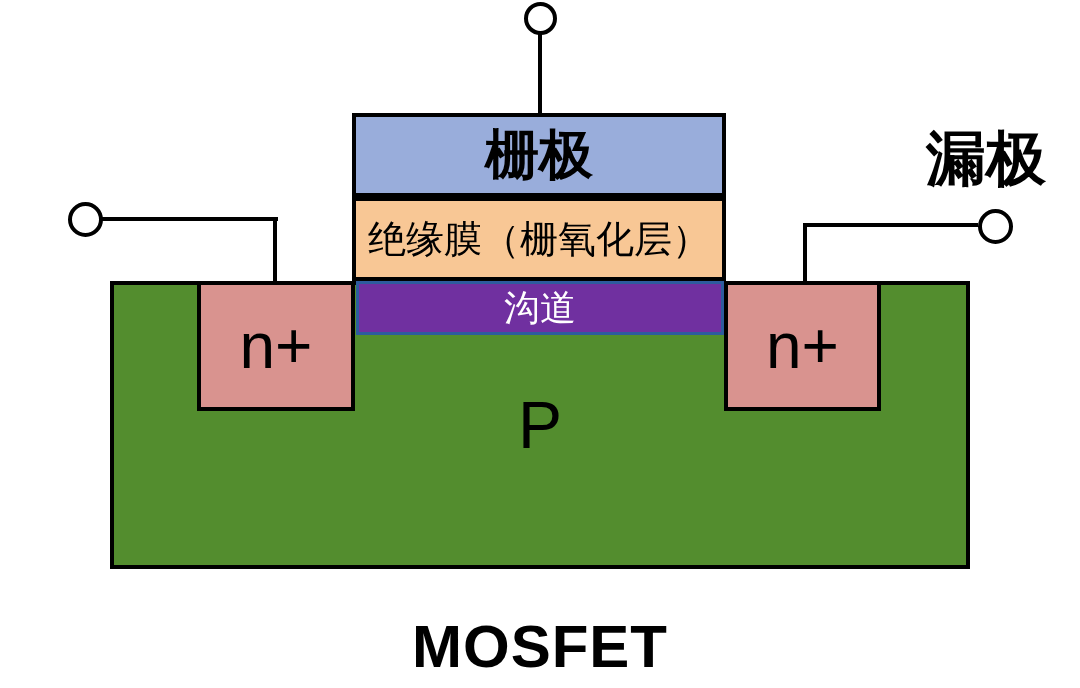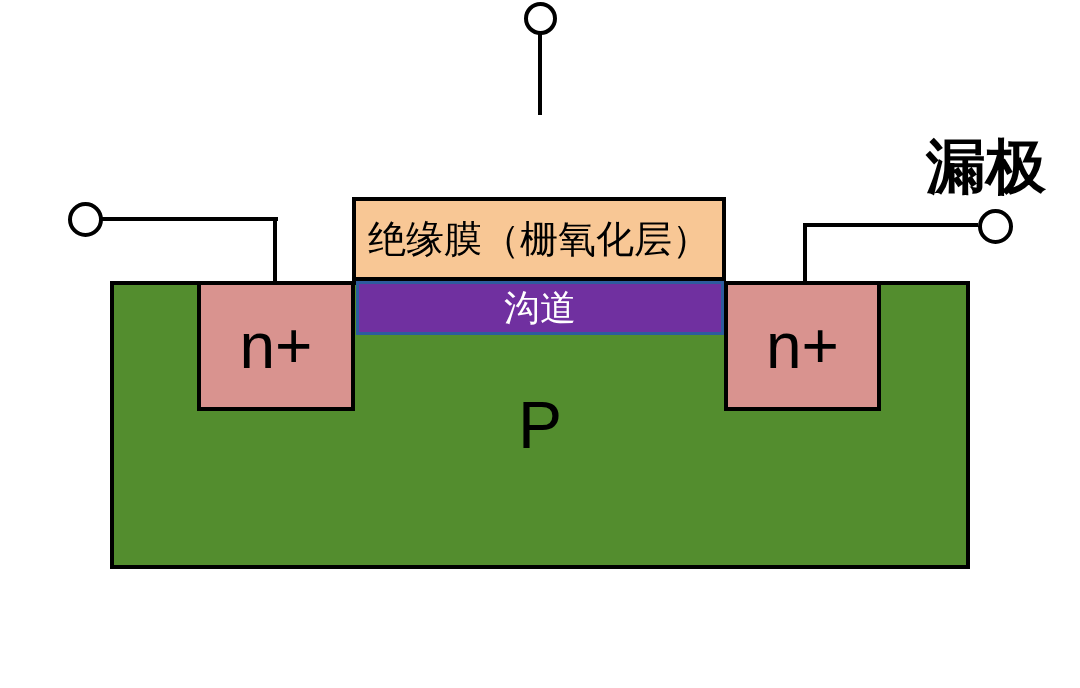--- a/index.html
+++ b/index.html
@@ -74,21 +74,21 @@
     color: #000000;
   }
   .electrode-lbl {
     position: absolute;
     font-size: 60px;
     font-weight: bold;
     color: #000000;
     line-height: 1.1;
   }
   #source-label { left: 14px;  top: 126px; }
-  #drain-label  { left: 926px; top: 134px; }
+  #drain-label  { left: 926px; top: 126px; }
   .title {
     position: absolute;
     left: 0;
     top: 612px;
     width: 100%;
     text-align: center;
     font-size: 60px;
     font-weight: bold;
     color: #000000;
     letter-spacing: 1px;
@@ -122,17 +122,21 @@
   </div>
 
   <div class="region" id="insulator" style="background-color: rgb(248, 199, 149);">
     <span class="lbl insulator-lbl">绝缘膜（栅氧化层）</span>
   </div>
 
   <div class="region" id="channel" style="background-color: rgb(112, 48, 160);">
     <span class="lbl channel-lbl" style="color: rgb(255, 255, 255);">沟道</span>
   </div>
 
+  <div class="region" id="gate" style="background-color: rgb(153, 173, 219);">
+    <span class="lbl gate-lbl">栅极</span>
+  </div>
 
   <div class="electrode-lbl" id="drain-label">漏极</div>
 
+  <div class="title">MOSFET</div>
 
 </div>
 
 </body></html>

